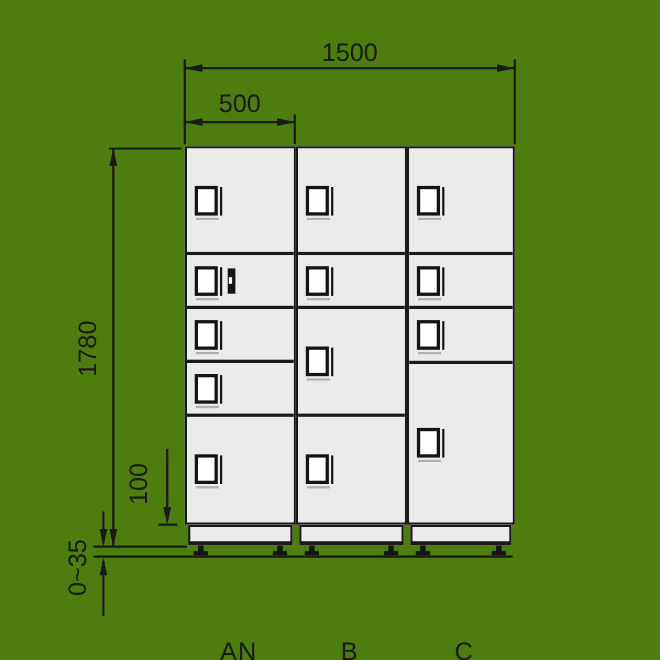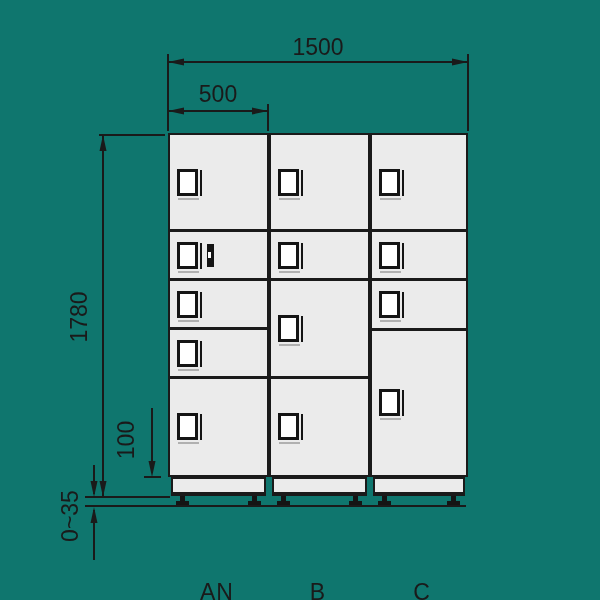--- a/index.html
+++ b/index.html
@@ -1,17 +1,17 @@
 <!DOCTYPE html>
 <html><head>
 <meta charset="utf-8">
 <style>
   html,body{margin:0;padding:0;background:#fff;}
   #stage{
-    position:relative;width:600px;height:600px;background:#0f766e;overflow:hidden;
+    position:relative;width:600px;height:600px;background:#4d7c0f;overflow:hidden;
     font-family:"Liberation Sans", sans-serif;color:#1a1a1a;
   }
   
   .col-body{
     position:absolute;top:133px;height:344px;box-sizing:border-box;
     border:2.5px solid #1a1a1a;background:#ebebeb;
     display:flex;flex-direction:column;
   }
   .door{
     box-sizing:border-box;display:flex;align-items:center;

